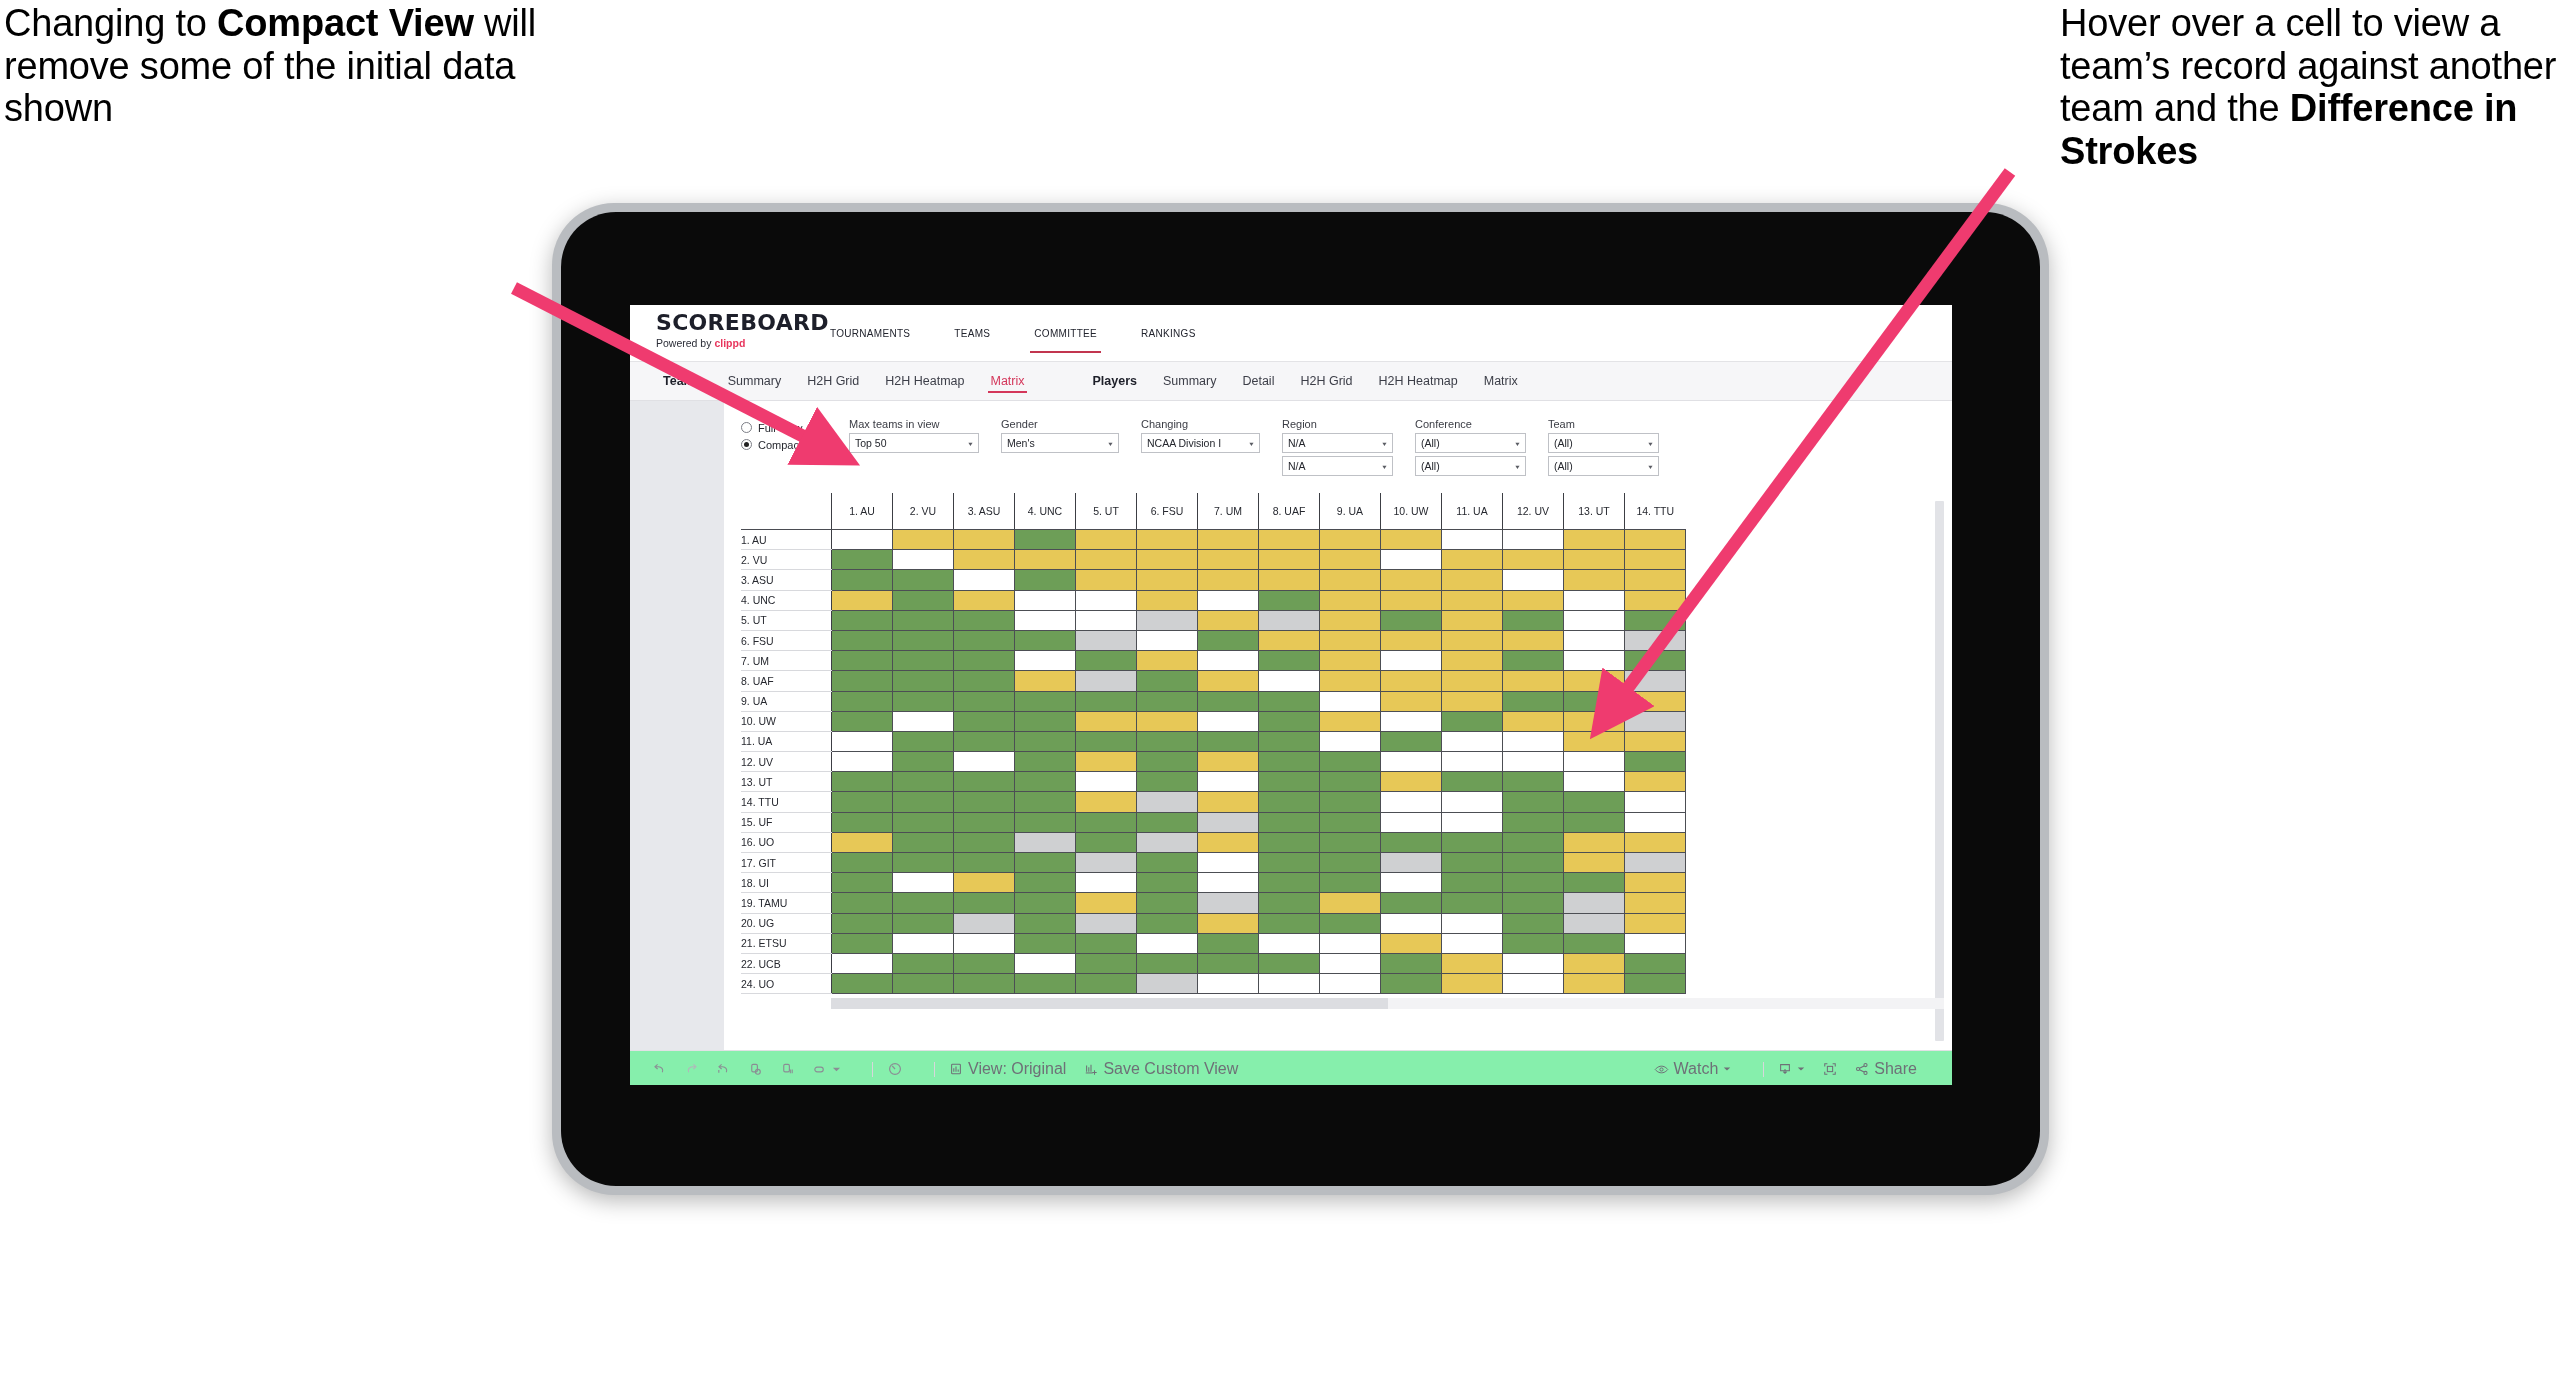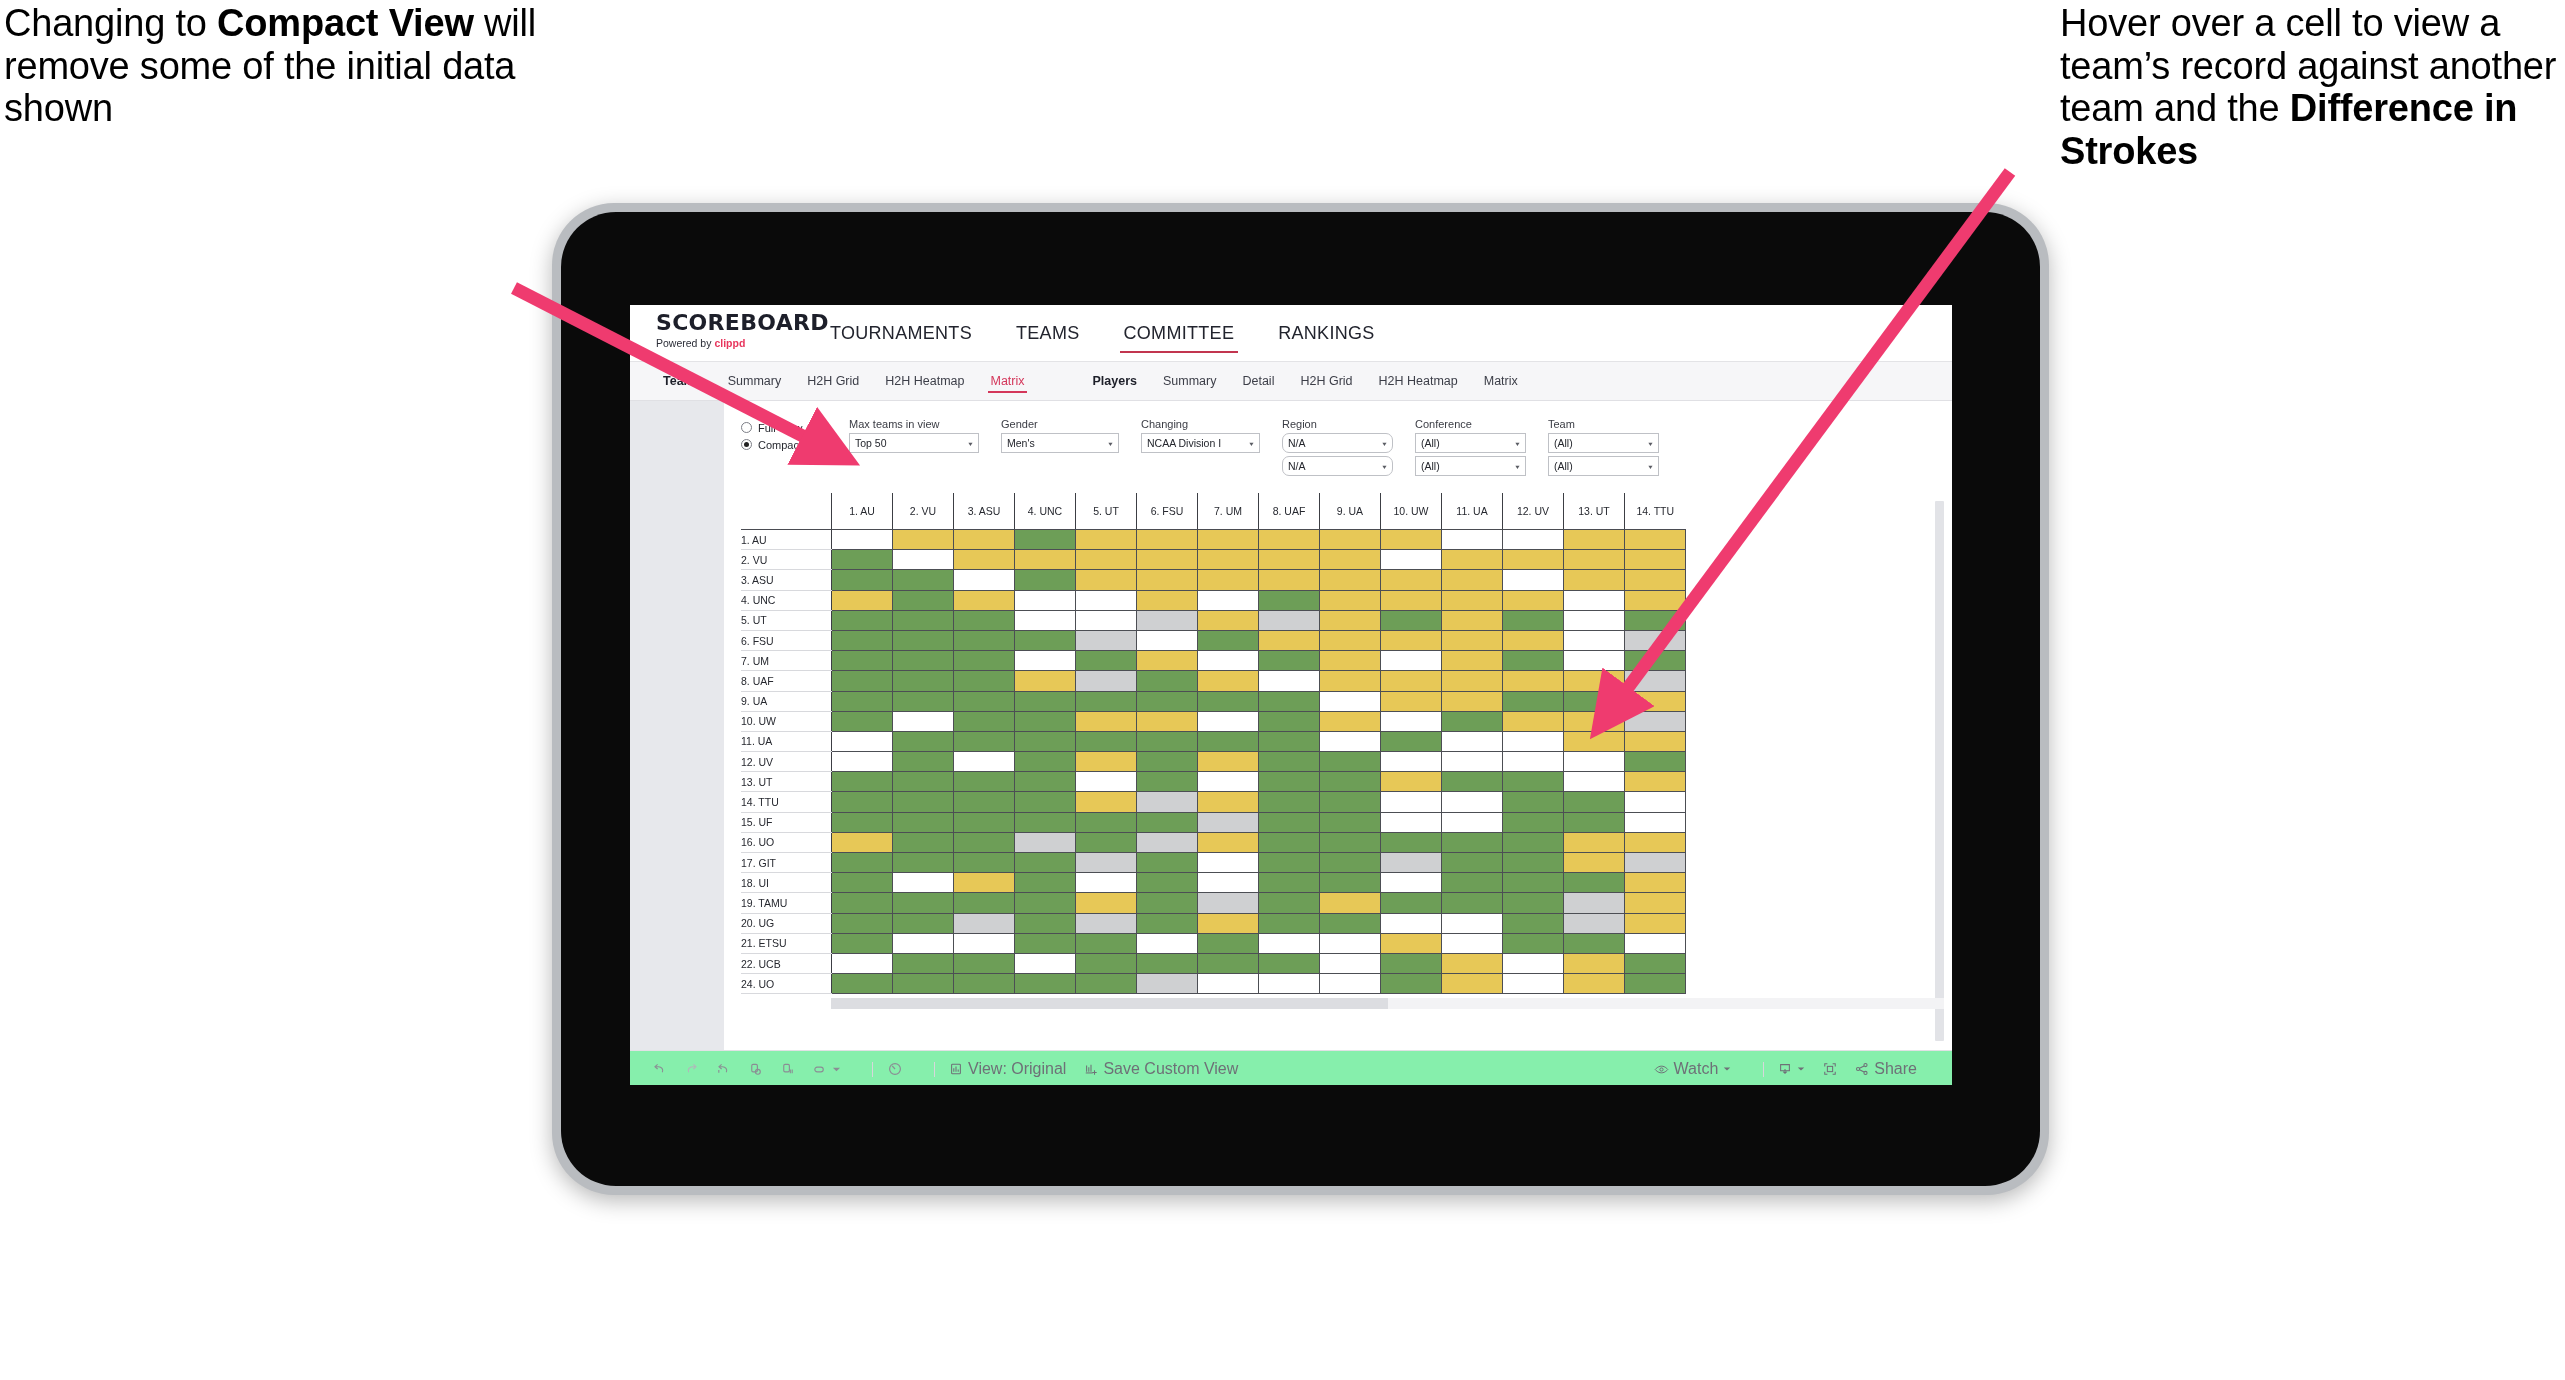--- a/index.html
+++ b/index.html
@@ -73,21 +73,21 @@
   #brand { padding: 7px 0 0 26px; width: 152px; }
   .brand-title {
     font-family: "DejaVu Sans", sans-serif;
     font-weight: 700; font-size: 22px; letter-spacing: 0.3px;
     color: #1d1f2a; line-height: 1;
   }
   .brand-sub { font-size: 10.5px; color: #2b2d37; margin-top: 3px; }
   .brand-sub .clippd { color: #e8365d; font-weight: 700; }
   .topnav-item {
     display: flex; align-items: center; padding: 0 22px;
-    font-size: 18px; color: #22242e; letter-spacing: .3px;
+    font-size: 10px; color: #22242e; letter-spacing: .3px;
     position: relative; cursor: pointer;
   }
   .topnav-item.active::after {
     content:""; position:absolute; left: 18px; right: 18px; bottom: 8px;
     height: 2.5px; background: #c2354f;
   }
 
   
   #subnav {
     height: 38px; background: #f6f6f8;
@@ -135,21 +135,21 @@
     height: 18px; border: 1px solid #bfc1c6; background: #fff;
     display: flex; align-items: center; justify-content: space-between;
     padding: 0 4px 0 5px; font-size: 10.5px; color: #24262d;
     cursor: pointer;
   }
   .fsel + .fsel { margin-top: 3px; }
   .caret { font-size: 7px; color: #5a5c63; transform: scaleY(.8); }
   .w-maxteams { width: 119px; }
   .w-gender   { width: 107px; }
   .w-division { width: 108px; }
-  .w-region   { width: 100px; border-radius: 7px; }
+  .w-region   { width: 100px; }
   .w-conf     { width: 100px; }
   .w-team     { width: 100px; }
 
   
   #matrix-wrap {
     position: absolute; left: 17px; top: 92px; right: 0; bottom: 0;
     overflow: hidden;
   }
   table.matrix { border-collapse: collapse; table-layout: fixed; }
   table.matrix th, table.matrix td { padding: 0; }

